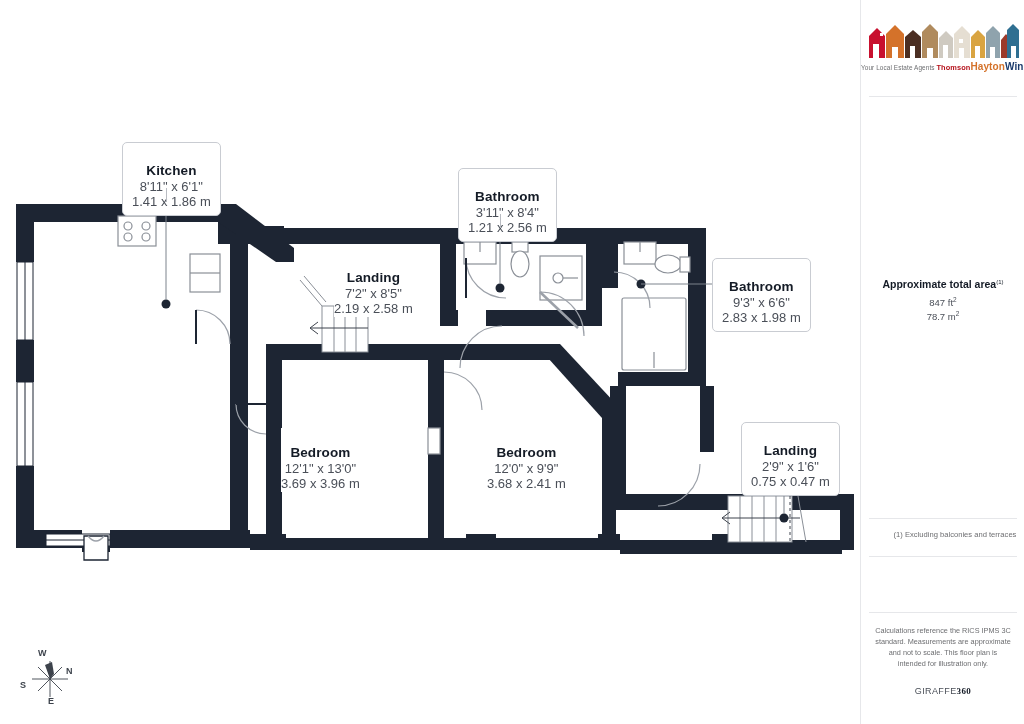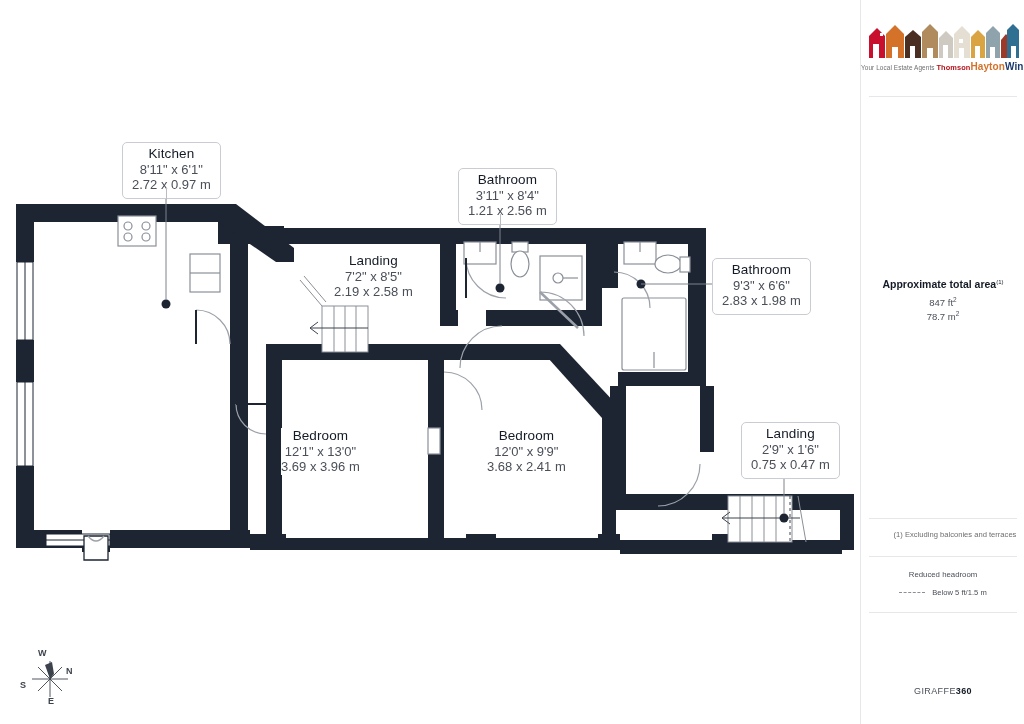--- a/index.html
+++ b/index.html
@@ -32,23 +32,24 @@
     white-space: nowrap;
     background: #ffffff;
   }
   .room-label.boxed {
     border: 1px solid #c9ccd2;
     border-radius: 5px;
     padding: 3px 9px 5px 9px;
   }
   .room-label .rl-name {
     font-size: 13.5px;
-    font-weight: normal;
+    font-weight: bold;
     color: #141b26;
     letter-spacing: .1px;
+    margin-top: 17px;
   }
   .room-label .rl-imp,
   .room-label .rl-met {
     font-size: 13px;
     color: #4a4f58;
   }
   .room-label.small .rl-name { font-size: 12.5px; }
   .room-label.small .rl-imp,
   .room-label.small .rl-met { font-size: 12px; }
 
@@ -151,21 +152,21 @@
     text-align: center;
   }
   #disclaimer-block .dc {
     font-size: 7.3px; color: #6d6e71; line-height: 1.5;
   }
   #brand {
     position: absolute; left: 0; top: 686px; width: 164px;
     text-align: center;
     font-size: 9px; color: #4a4f58; letter-spacing: .4px;
   }
-  #brand .bold { font-weight: bold; color: #141b26; }
+  #brand .bold { font-weight: bold; color: #141b26; font-family: Liberation Serif, serif; }
 </style>
 </head>
 <body>
 
 <div id="page">
 
   <div id="plan-area">
     <svg id="plan-svg" width="860" height="724" viewBox="0 0 860 724">
 
       <g fill="#1d2533">
@@ -335,21 +336,21 @@
         <line x1="166" y1="190" x2="166" y2="300"></line>
         <line x1="500" y1="222" x2="500" y2="284"></line>
         <line x1="641" y1="284" x2="740" y2="284"></line>
         <line x1="784" y1="470" x2="784" y2="514"></line>
       </g>
     </svg>
 
     <div class="room-label boxed" style="left:122px; top:142px;">
       <div class="rl-name">Kitchen</div>
       <div class="rl-imp">8'11" x 6'1"</div>
-      <div class="rl-met">2.72 x 0.97 m</div>
+      <div class="rl-met">1.41 x 1.86 m</div>
     </div>
 
     <div class="room-label boxed" style="left:458px; top:168px;">
       <div class="rl-name">Bathroom</div>
       <div class="rl-imp">3'11" x 8'4"</div>
       <div class="rl-met">1.21 x 2.56 m</div>
     </div>
 
     <div class="room-label boxed" style="left:712px; top:258px;">
       <div class="rl-name">Bathroom</div>
@@ -466,28 +467,24 @@
     </div>
 
     <div class="sb-sep" style="top:518px;"></div>
 
     <div id="footnote-block">
       <div class="fn">(1) Excluding balconies and terraces</div>
     </div>
 
     <div class="sb-sep" style="top:556px;"></div>
 
-    <div id="headroom-block">
-      <div class="hr-title">Reduced headroom</div>
-      <div class="hr-row">
-        <span class="hr-dash"></span>
-        <span class="hr-label">Below 5 ft/1.5 m</span>
-      </div>
-    </div>
 
     <div class="sb-sep" style="top:612px;"></div>
 
+    <div id="disclaimer-block">
+      <div class="dc">Calculations reference the RICS IPMS 3C standard. Measurements are approximate and not to scale. This floor plan is intended for illustration only.</div>
+    </div>
 
     <div id="brand">
       <span>GIRAFFE</span><span class="bold">360</span>
     </div>
   </div>
 </div>
 
 </body></html>

